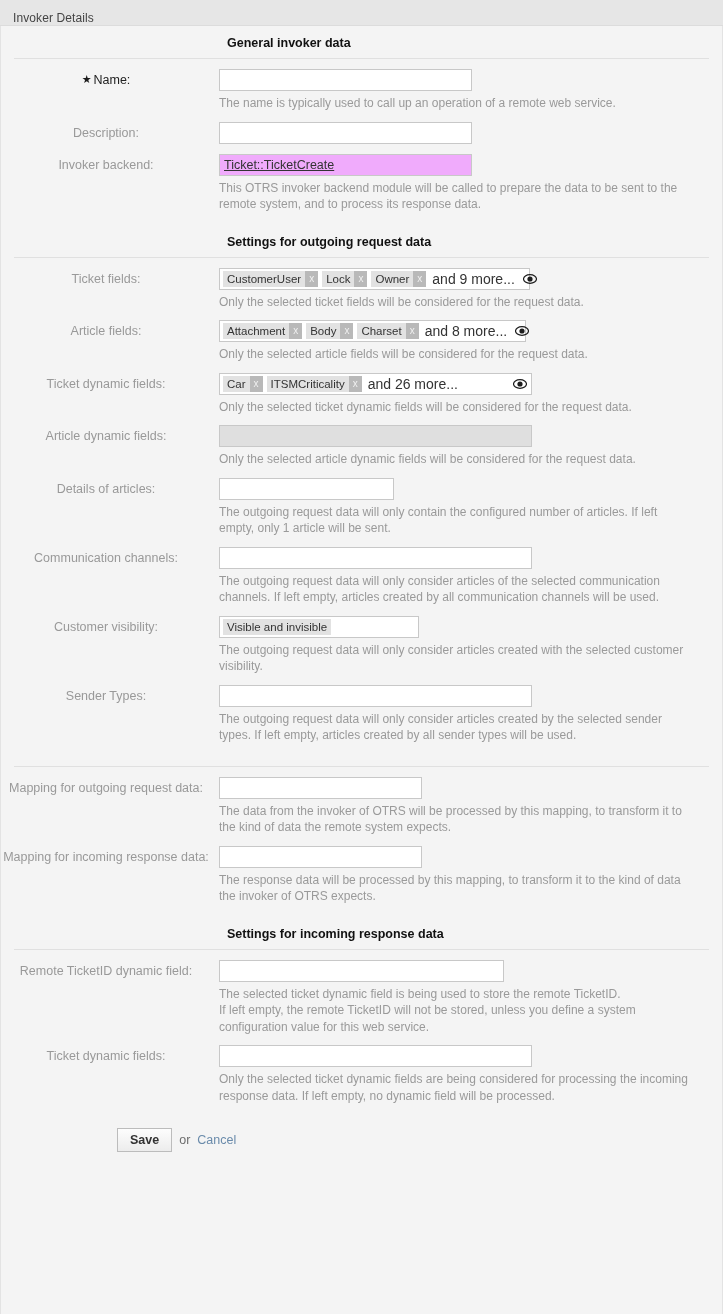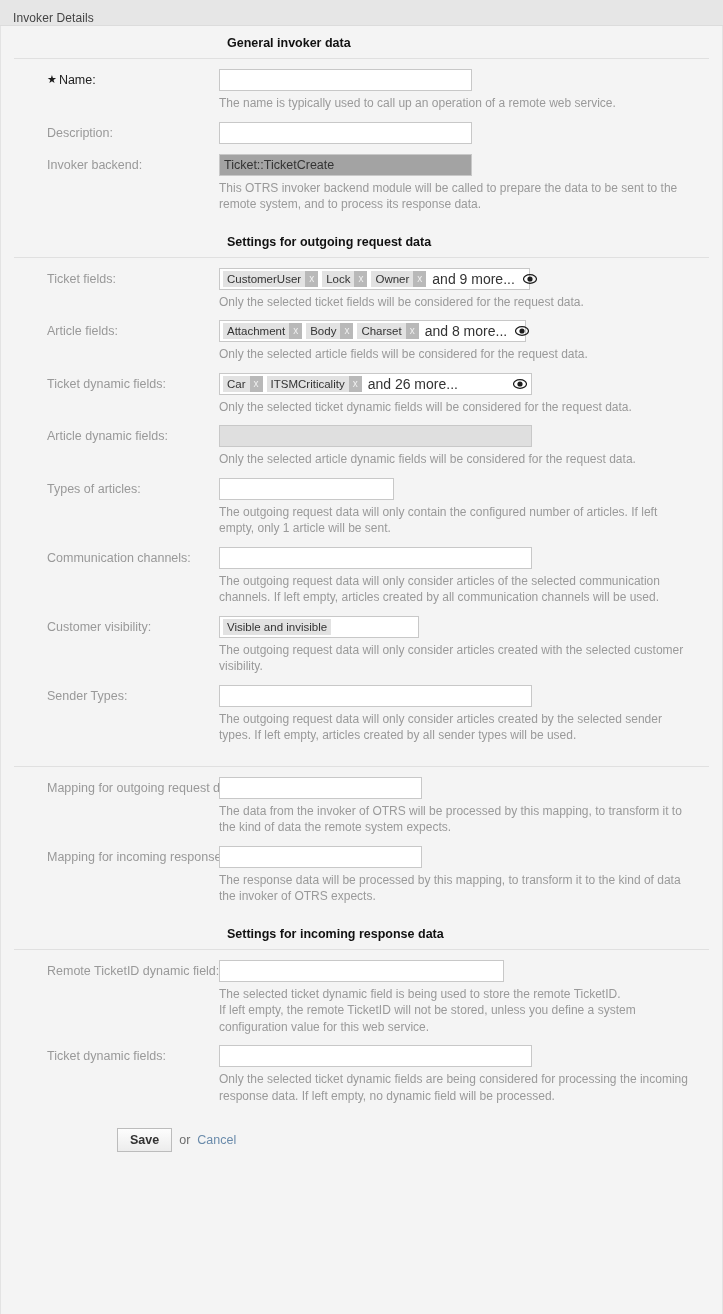--- a/index.html
+++ b/index.html
@@ -56,28 +56,27 @@
   }
 
   
   .field-row {
     display: flex;
     align-items: flex-start;
     padding-top: 10px;
   }
   .field-label {
     width: 218px;
-    text-align: left;
+    text-align: center;
     padding-right: 8px;
     font-size: 12.5px;
     color: #999999;
     line-height: 22px;
     flex: 0 0 218px;
     white-space: nowrap;
-    padding-left: 46px;
   }
   .field-label.required {
     color: #222222;
   }
   .req-star {
     color: #1b1b1b;
     font-size: 11px;
     margin-right: 2px;
     position: relative;
     top: -1px;
@@ -104,21 +103,22 @@
   .text-input.w175 { width: 175px; }
   .text-input.w313 { width: 313px; }
   .text-input.w203 { width: 203px; }
   .text-input.w285 { width: 285px; }
   .text-input.disabled {
     background: #dfdfdf;
     border: 1px solid #c8c8c8;
     color: #333333;
   }
   .text-input.readonlyvalue {
-    background: #a3a3a3;
+    background: #f0abfc;
+    text-decoration: underline;
   }
 
   
   .chipbox {
     min-height: 22px;
     background: #ffffff;
     border: 1px solid #c8c8c8;
     display: flex;
     align-items: center;
     padding: 0 4px 0 3px;
@@ -340,21 +340,21 @@
 
   <div class="field-row">
     <div class="field-label">Article dynamic fields:</div>
     <div class="field-control">
       <input class="text-input w313 disabled" type="text" disabled="" value="" style="">
       <div class="hint">Only the selected article dynamic fields will be considered for the request data.</div>
     </div>
   </div>
 
   <div class="field-row">
-    <div class="field-label">Types of articles:</div>
+    <div class="field-label">Details of articles:</div>
     <div class="field-control">
       <input class="text-input w175" type="text" value="" style="">
       <div class="hint">The outgoing request data will only contain the configured number of articles. If left empty, only 1 article will be sent.</div>
     </div>
   </div>
 
   <div class="field-row">
     <div class="field-label">Communication channels:</div>
     <div class="field-control">
       <input class="text-input w313" type="text" value="" style="">

